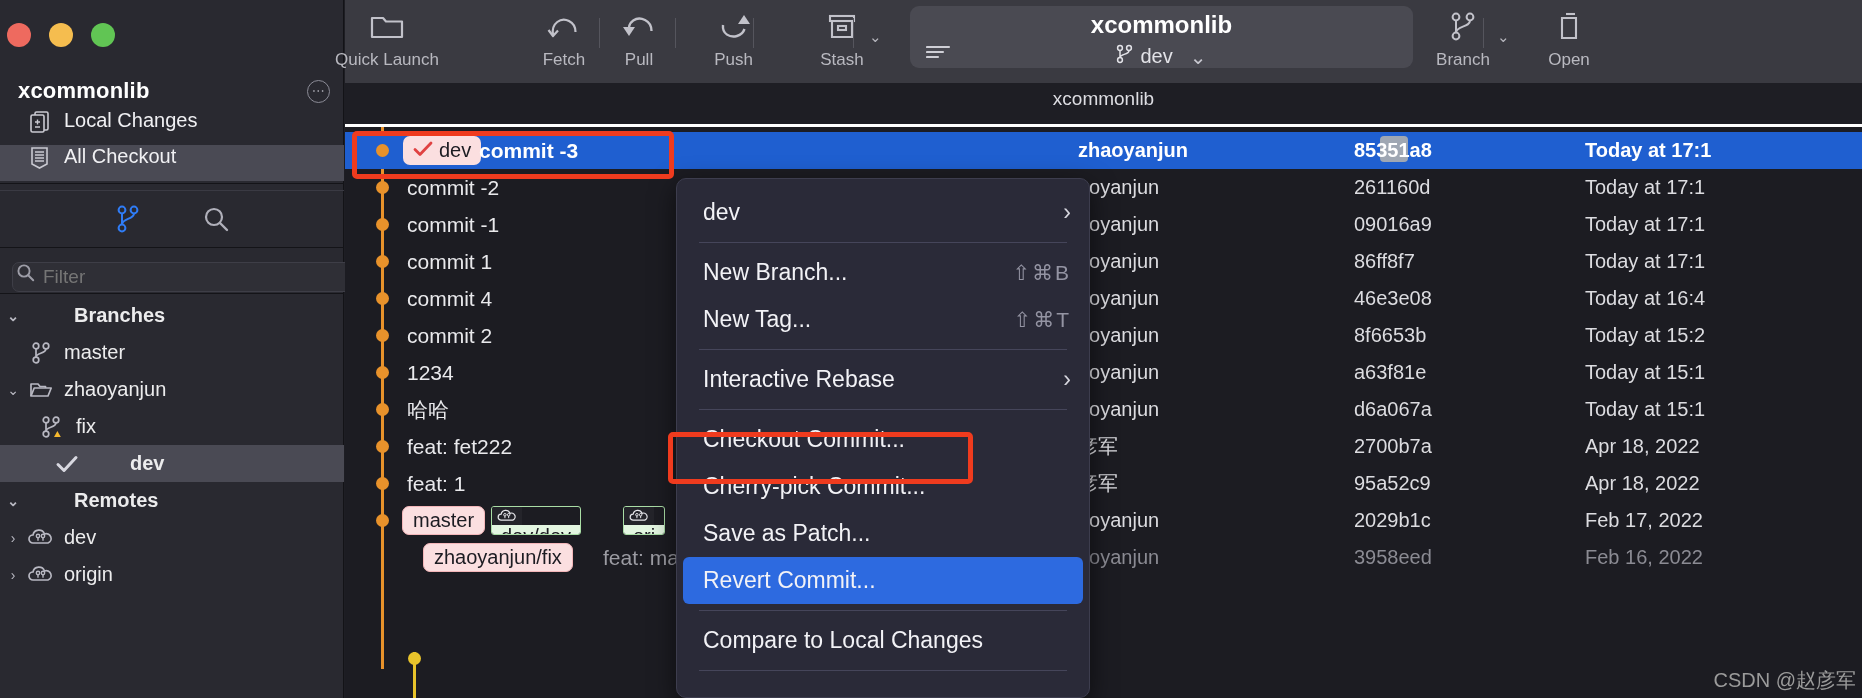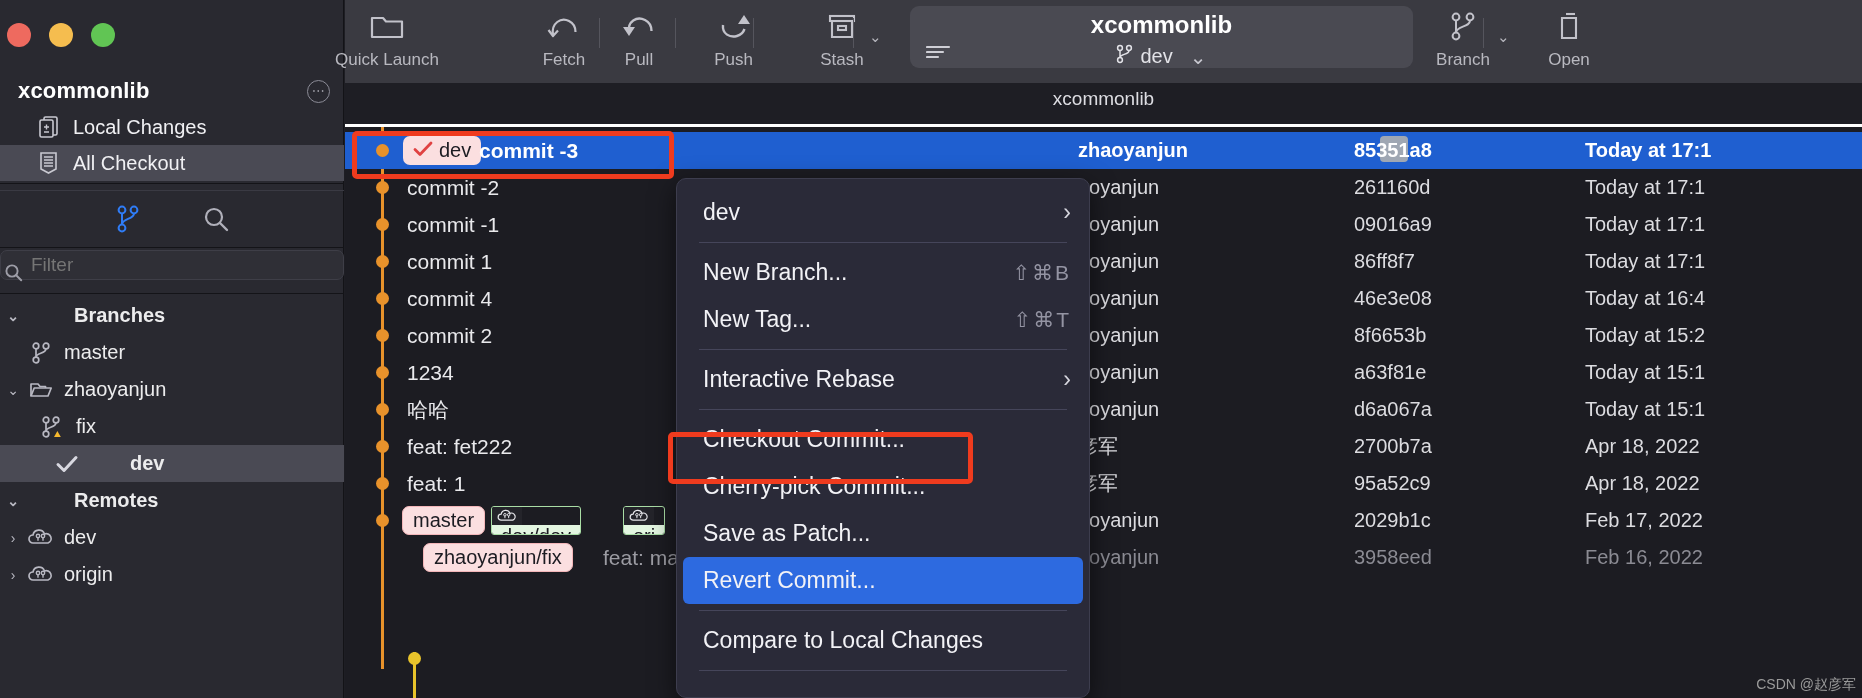--- a/index.html
+++ b/index.html
@@ -29,37 +29,37 @@
     display: flex; align-items: center; padding: 0 14px 0 18px;
   }
   .repo-title { font-size: 22px; font-weight: bold; color: #fff; letter-spacing: .2px; }
   .repo-more {
     margin-left: auto; width: 23px; height: 23px; border-radius: 50%;
     border: 1.6px solid #8b8b96; color: #b4b4bd; font-size: 13px; line-height: 19px;
     text-align: center; letter-spacing: .5px;
   }
 
   .nav-item {
-    height: 36px; display: flex; align-items: center; gap: 11px;
-    padding-left: 36px; font-size: 20px; color: #f0f0f3;
+    height: 36px; display: flex; gap: 11px;
+    padding-left: 27px; font-size: 20px; color: #f0f0f3;
   }
   .nav-item.selected { background: #4a4a54; }
   .nav-ic { width: 26px; height: 26px; display: flex; align-items: center; justify-content: center; }
 
   .side-split { position: absolute; left: 0; width: 344px; height: 1px; background: #141418; }
 
   .tabstrip {
     position: absolute; left: 0; top: 191px; width: 344px; height: 56px;
     display: flex; align-items: center; justify-content: center; gap: 54px;
   }
   .tabstrip .tb { width: 34px; height: 34px; display: flex; align-items: center; justify-content: center; }
 
   .filterbar {
-    position: absolute; left: 0; top: 250px; width: 344px; height: 42px;
-    display: flex; align-items: flex-start; gap: 8px;
+    position: absolute; left: 12px; top: 250px; width: 344px; height: 42px;
+    display: flex; align-items: flex-end; gap: 8px;
   }
   .filter-input {
     flex: 1; height: 30px; background: #2f2f36; border: 1px solid #3e3e47;
     border-radius: 7px; color: #9d9da7; font-size: 19px;
     padding: 0 8px 0 30px; font-family: inherit;
   }
   .filter-mag { position: absolute; left: 4px; top: 13px; }
 
   .tree { position: absolute; left: 0; top: 297px; width: 344px; }
   .tree-row {
@@ -164,21 +164,21 @@
   .mi .sc { margin-left: auto; color: #9494a3; font-size: 21px; letter-spacing: 2px; }
   .mi .arrow { margin-left: auto; color: #d6d6de; font-size: 23px; }
   .msep { height: 1px; background: #45455a; margin: 6px 22px; }
 
   
   .annot { position: absolute; border: 5px solid #ef3b1e; border-radius: 5px; pointer-events: none; }
   #annot-commit { left: 352px; top: 131px; width: 322px; height: 48px; }
   #annot-revert { left: 668px; top: 432px; width: 305px; height: 52px; }
 
   .watermark {
-    position: absolute; right: 6px; bottom: 4px; font-size: 14px; color: #9b9b9b;
+    position: absolute; right: 6px; bottom: 4px; font-size: 20px; color: #9b9b9b;
   }
   .hdr-line { position: absolute; left: 345px; top: 124px; width: 1517px; height: 3px; background: #ffffff; }
 </style>
 </head>
 <body>
 
 <div id="app">
 
   <div class="sidebar">
     <div class="traffic">

